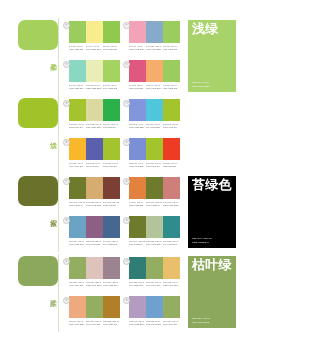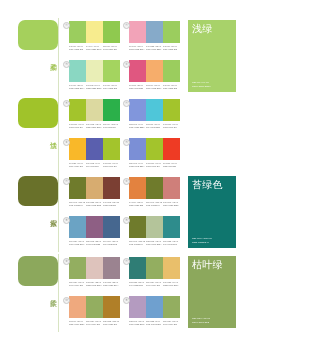--- a/index.html
+++ b/index.html
@@ -109,23 +109,23 @@
   }
   .npanel{
     position:absolute;
     left:6px;top:2px;
     width:48px;height:72px;
     box-sizing:border-box;
     padding:4px 4px;
     color:#ffffff;
   }
   .nname{
-    font-size:10px;
+    font-size:13px;
     line-height:9px;
-    font-weight:normal;
+    font-weight:bold;
     letter-spacing:0.3px;
   }
   .nvals{
     position:absolute;
     left:4px;bottom:4px;
     font-size:2.4px;
     line-height:3.4px;
     color:#ffffff;
     opacity:.95;
     white-space:nowrap;
@@ -429,21 +429,21 @@
               <span>R180 G196 B154</span>
             </div>
             <div class="cap">
               <span>C80 M35 Y45 K0</span>
               <span>R46 G140 B140</span>
             </div>
           </div>
         </div>
       </div>
       <div class="rightcol">
-        <div class="npanel" style="background:#0f766e;">
+        <div class="npanel" style="background:#000000;">
           <div class="nname">苔绿色</div>
           <div class="nvals">
             <span>C57 M40 Y100 K2</span>
             <span>R111 G123 B44</span>
           </div>
         </div>
       </div>
     </div>
     <div class="row" style="top:254px;height:78px;">
       <div class="leftcol">

